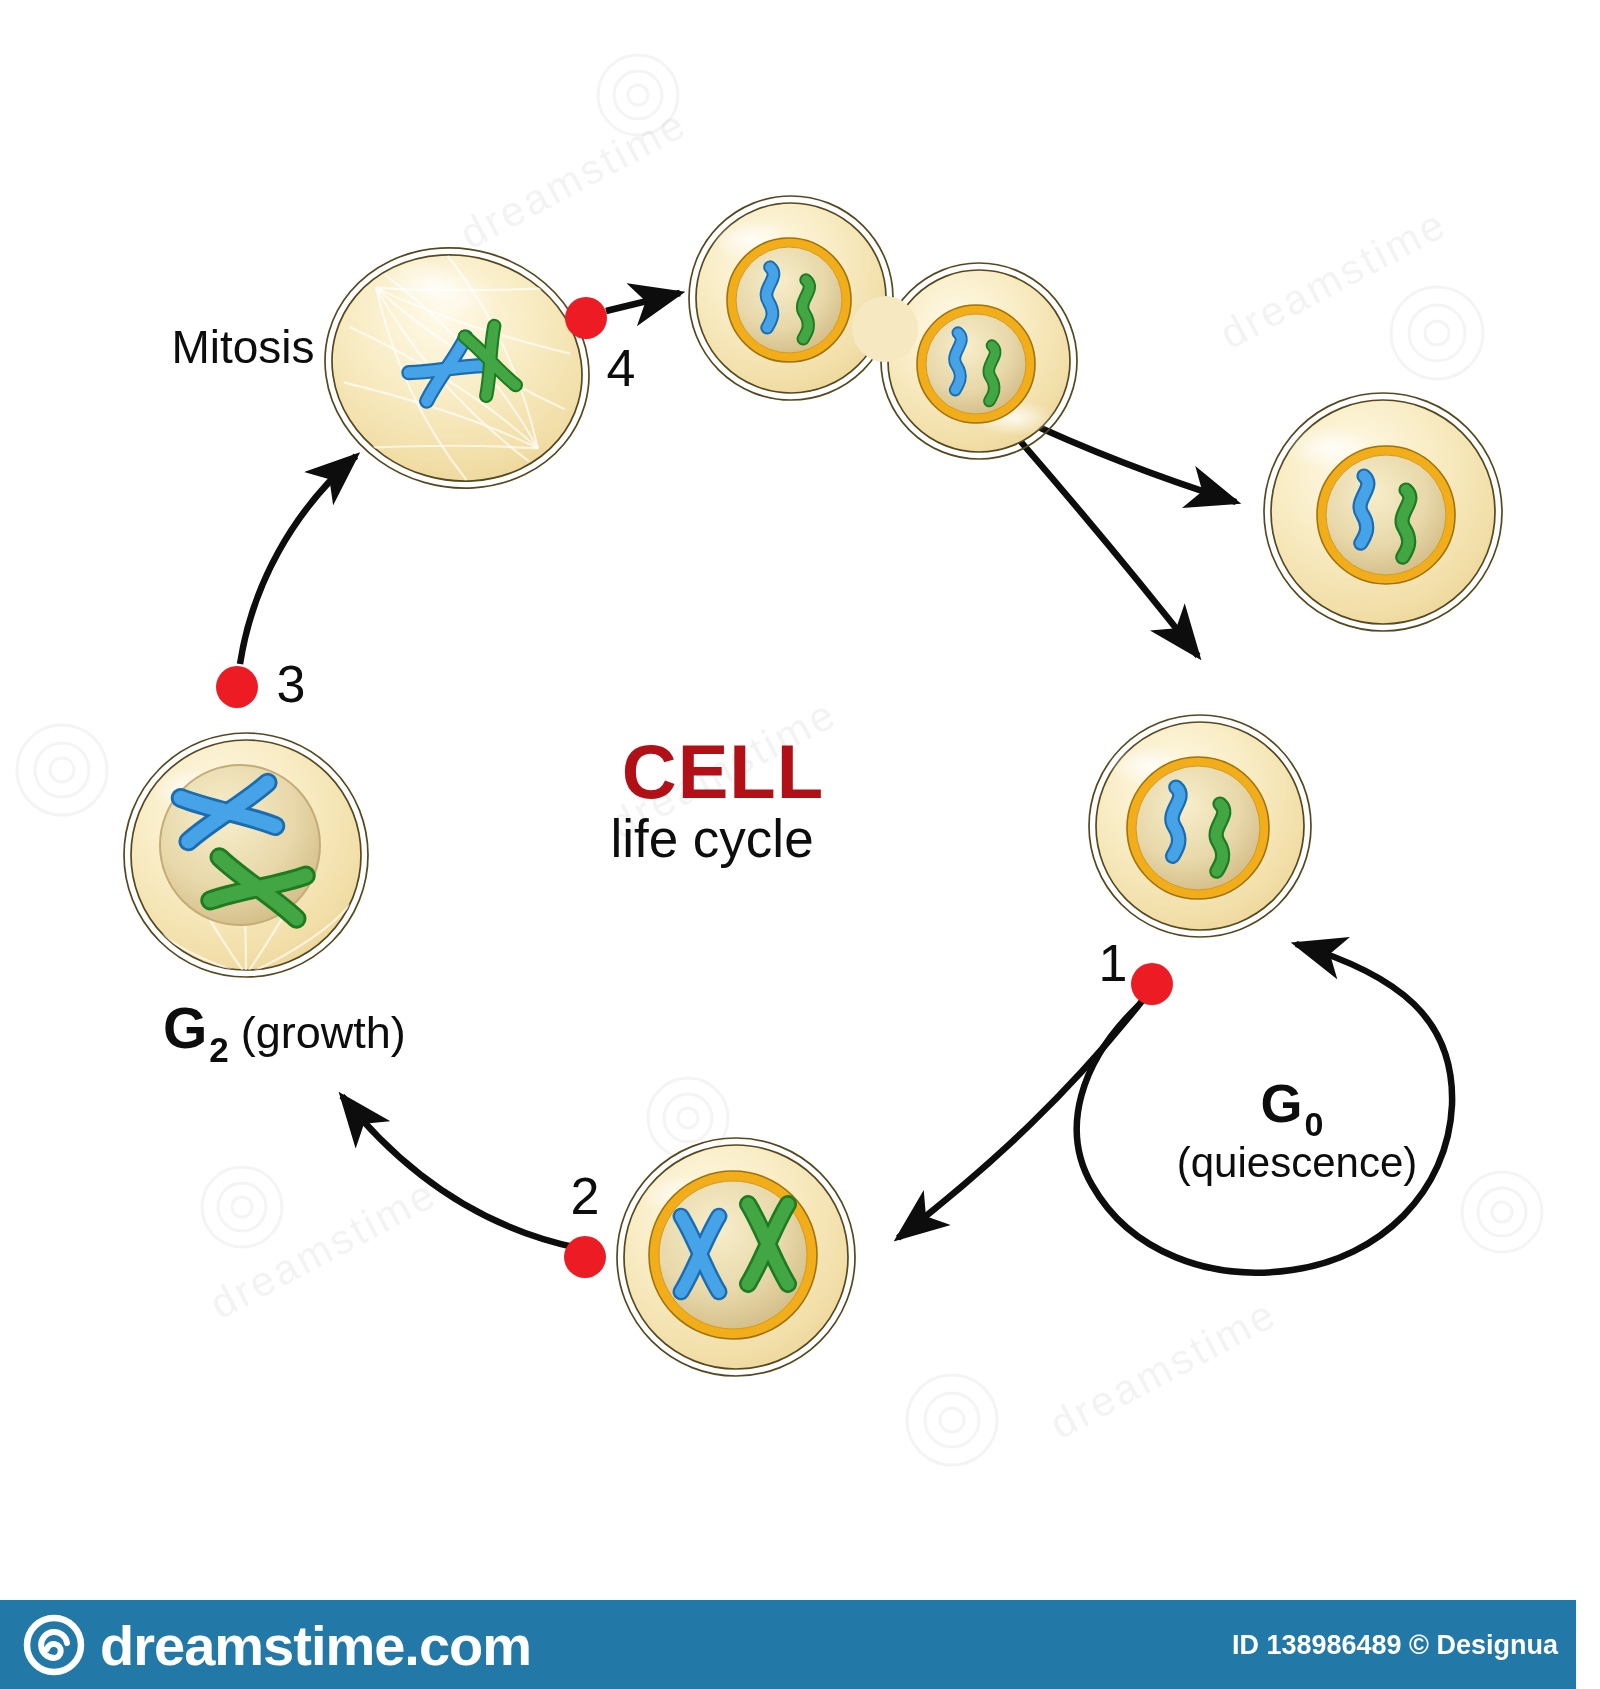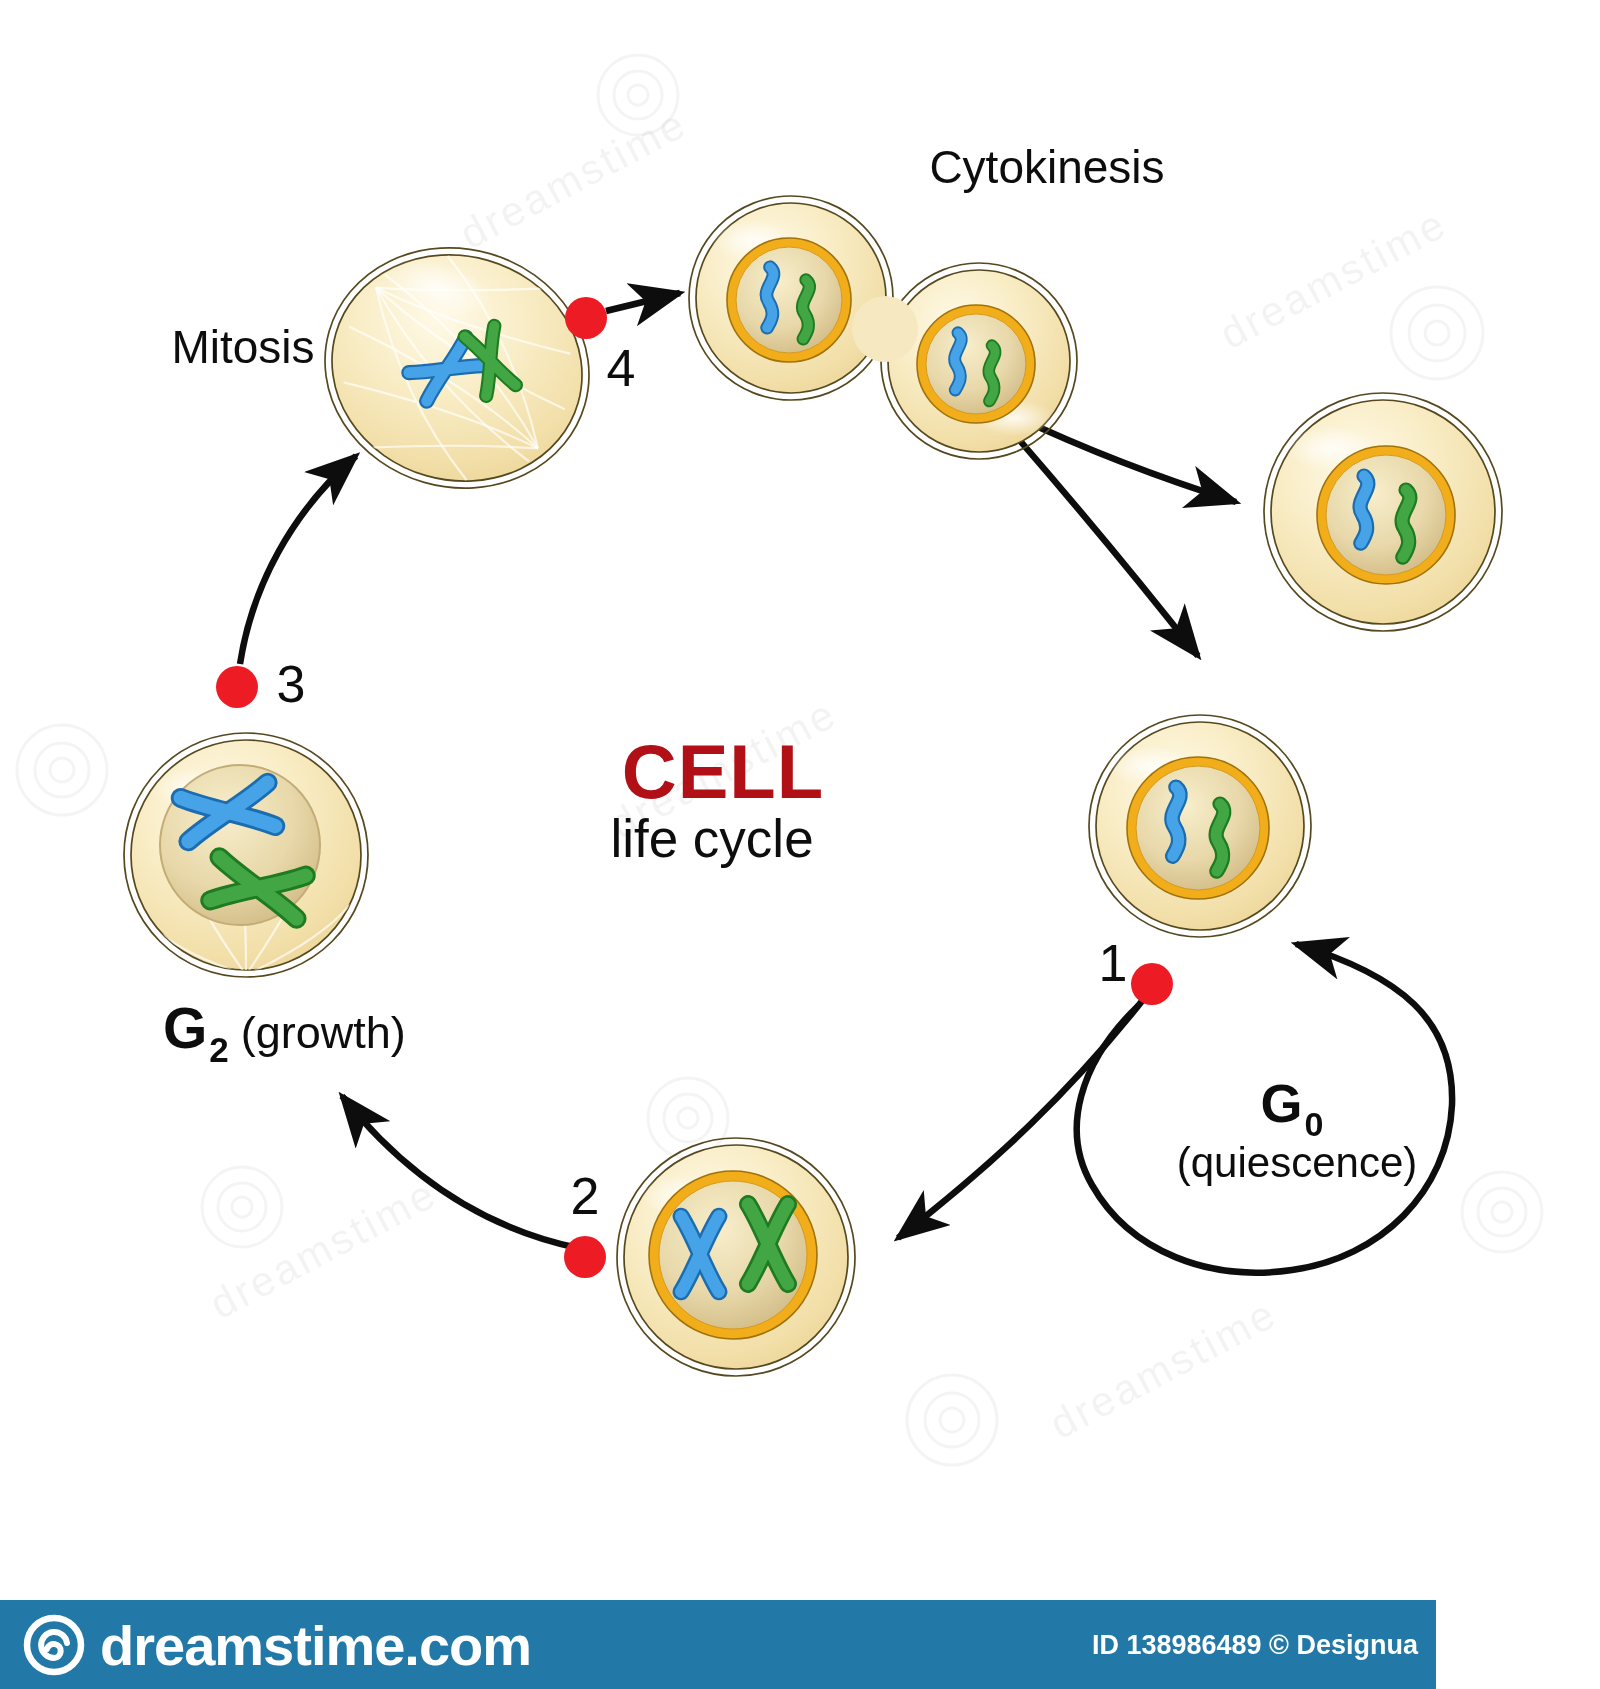--- a/index.html
+++ b/index.html
@@ -26,21 +26,21 @@
   .cB{stroke:#47a3e8;stroke-width:13.5;stroke-linecap:round;fill:none;}
   .coG{stroke:#1e7b20;stroke-width:19;stroke-linecap:round;fill:none;}
   .cG{stroke:#41a643;stroke-width:13.5;stroke-linecap:round;fill:none;}
   .spindle{stroke:#ffffff;stroke-width:2.2;opacity:.65;fill:none;}
   .arrow{stroke:#0d0d0d;stroke-width:6.5;fill:none;}
   .dot{fill:#ec1b24;}
   .wmSpiral circle{fill:none;stroke:#777;stroke-width:3;}
   .wmSpiral{opacity:.07;}
   .wmText{font-size:42px;fill:#666;opacity:.07;letter-spacing:3px;}
   
-  #bar{position:absolute;left:0;top:1600px;width:1436px;height:89px;background:#2279a8;}
+  #bar{position:absolute;left:0;top:1600px;width:1576px;height:89px;background:#2279a8;}
   #bar .site{position:absolute;left:100px;top:50%;transform:translateY(-50%);
        color:#fff;font-weight:bold;font-size:56px;letter-spacing:-1px;}
   #bar .credit{position:absolute;right:18px;top:50%;transform:translateY(-50%);
        color:#fff;font-weight:bold;font-size:27px;}
   #bar .logo{position:absolute;left:22px;top:13px;}
 </style>
 </head>
 <body>
 
 <div id="stage">
@@ -244,21 +244,20 @@
     <g>
       <circle class="dot" cx="1152" cy="984" r="21"></circle>
       <circle class="dot" cx="585" cy="1257" r="21"></circle>
       <circle class="dot" cx="237" cy="687" r="21"></circle>
       <circle class="dot" cx="586" cy="318" r="21"></circle>
     </g>
   </svg>
 
   <div class="lbl ctr simple" style="left:243px;top:347px;text-align:right;">Mitosis</div>
 
-  <div class="lbl ctr simple" style="left:1047px;top:167px;">Cytokinesis</div>
 
 
   <div class="lbl" style="left:163px;top:1000px;">
     <span class="phase-big">G</span><span class="phase-sub">2</span><span class="phase-desc">(growth)</span>
   </div>
 
 
   <div class="lbl ctr" style="left:1292px;top:1103px;">
     <span class="phase-big" style="font-size:54px;">G</span><span class="phase-sub" style="font-size:34px;">0</span>
   </div>

